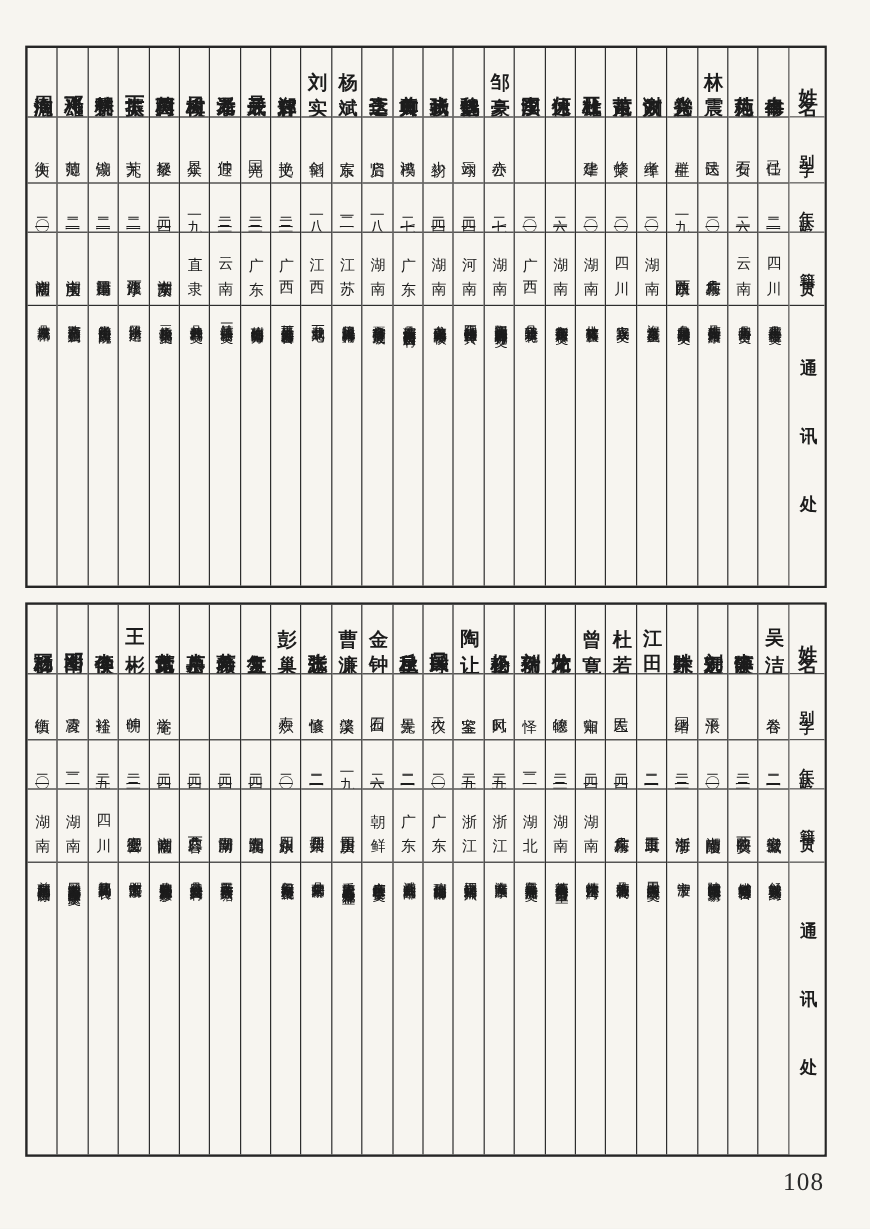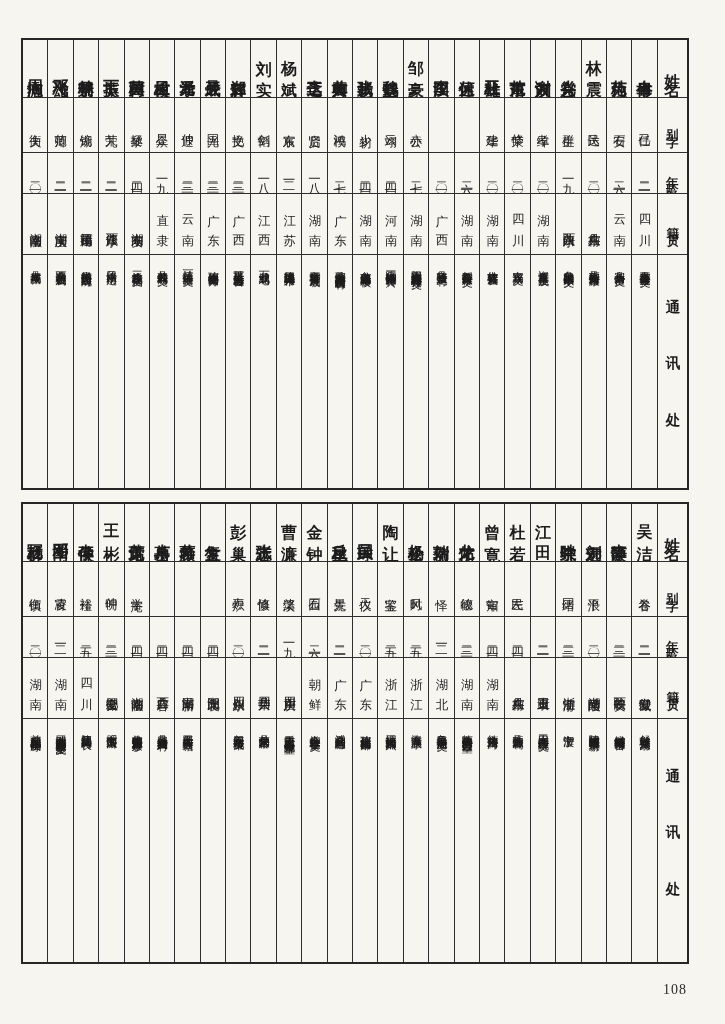--- a/index.html
+++ b/index.html
@@ -70,21 +70,21 @@
   .hcol .cell{background:#f7f5f0;}
   .hcol .v{font-weight:700;font-size:14.5px;}
   .hcol .cell.name .v, .hcol .cell.zi .v, .hcol .cell.age .v, .hcol .cell.origin .v{
     letter-spacing:0.55em;
   }
   .hcol .cell.address{align-items:center;padding-top:0;}
   .hcol .cell.address .v{letter-spacing:3.9em;font-size:14.5px;}
   .pagenum{
     position:absolute;
     right:38px;bottom:26px;
-    font-size:14px;
+    font-size:21px;
     letter-spacing:1px;
     color:#2a2a2a;
   }
 </style>
 </head>
 <body>
 
 <div class="page">
 
   <div class="table top">

